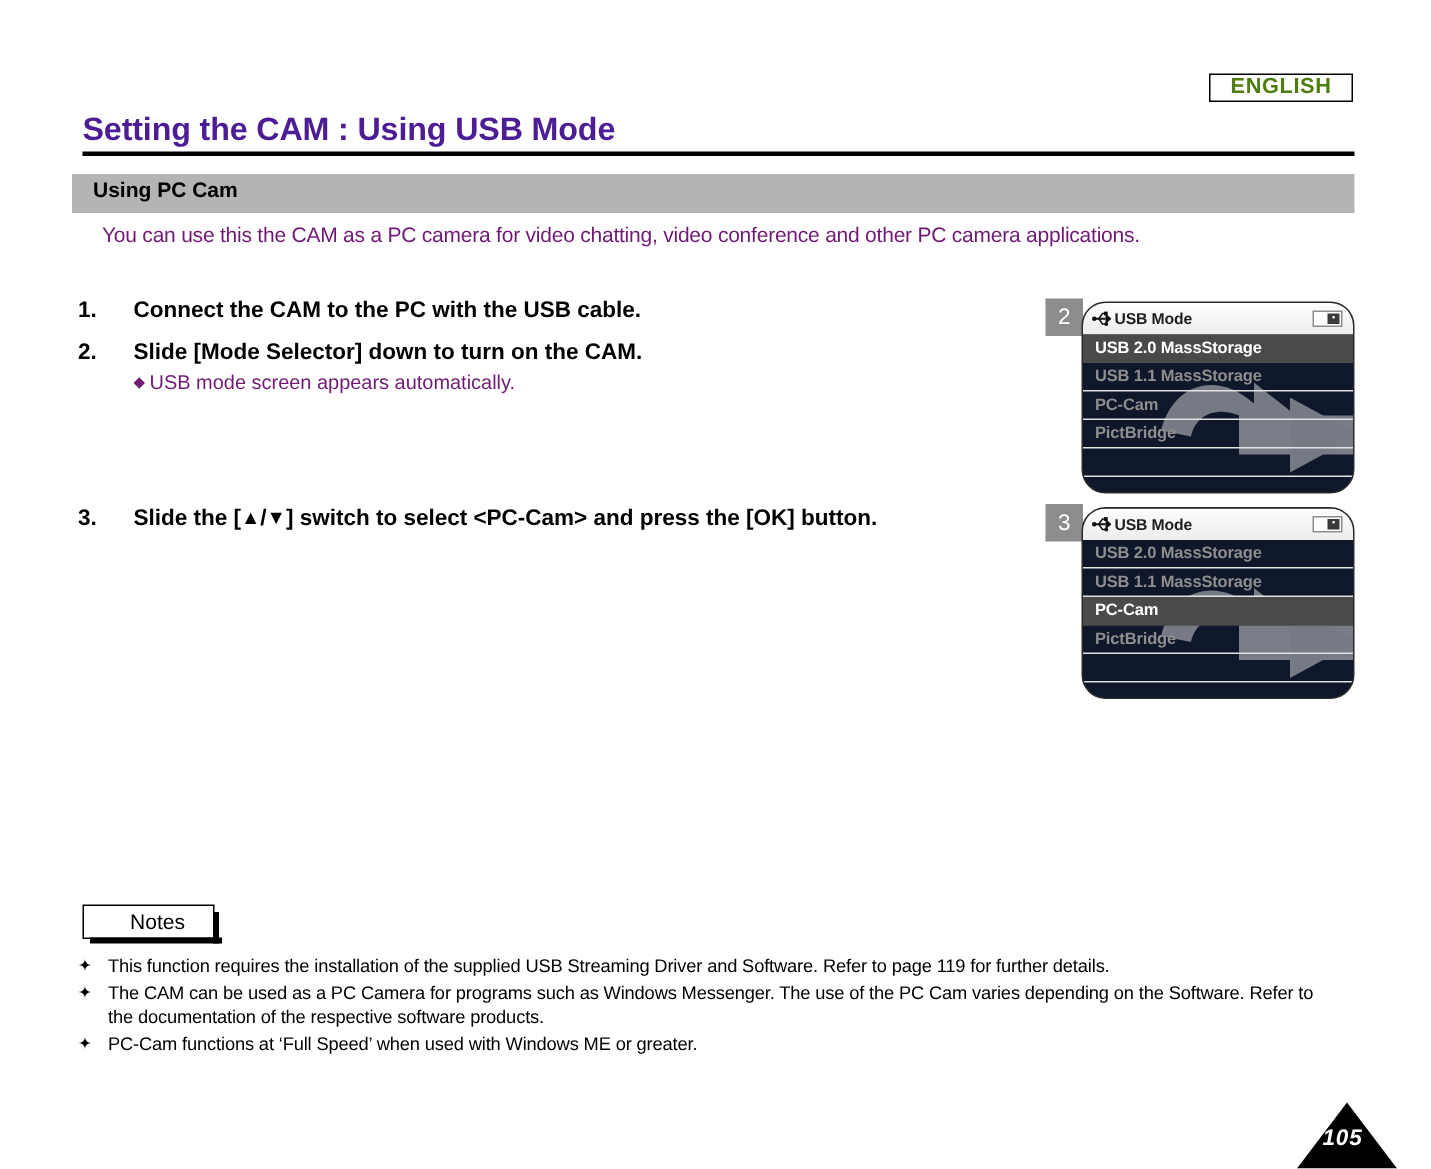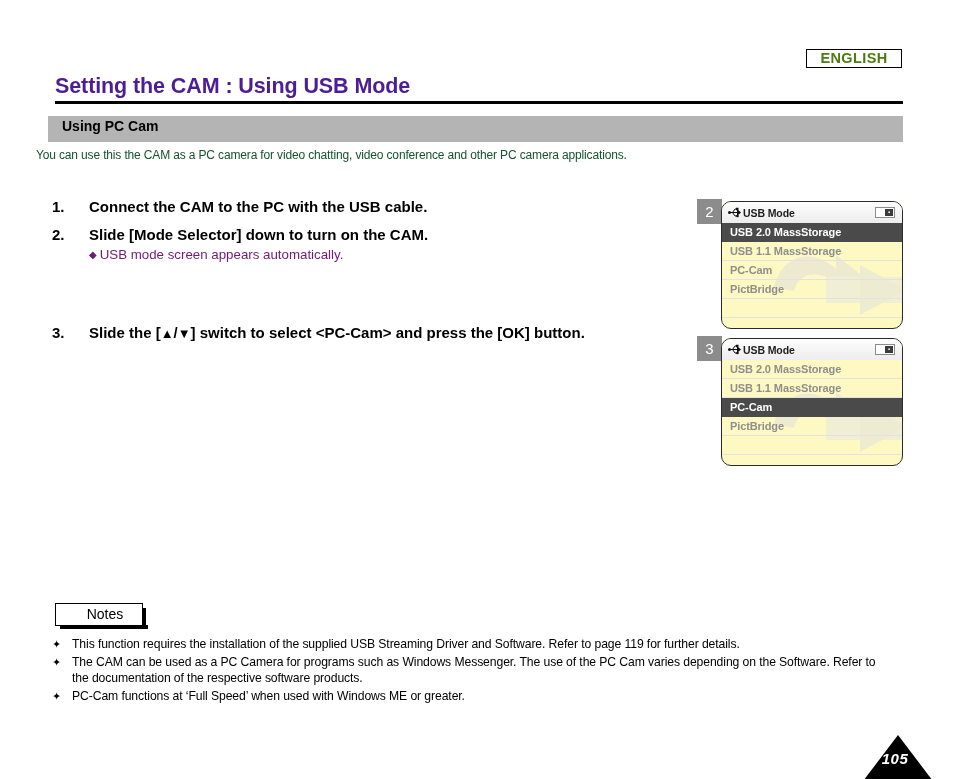--- a/index.html
+++ b/index.html
@@ -67,42 +67,42 @@
     left: 62px;
     font-size: 14px;
     font-weight: bold;
     color: #000;
   }
 
   
   .intro {
     position: absolute;
     top: 148px;
-    left: 36px;
-    font-size: 12px;
-    color: #14532d;
+    left: 68px;
+    font-size: 14px;
+    color: #701a75;
     letter-spacing: -0.15px;
   }
 
   
   .step {
     position: absolute;
     left: 52px;
     font-size: 15px;
     font-weight: bold;
     color: #000;
     white-space: nowrap;
   }
   .step .num {
     display: inline-block;
     width: 37px;
   }
   .step-1 { top: 198px; }
   .step-2 { top: 226px; }
-  .step-3 { top: 324px; }
+  .step-3 { top: 337px; }
 
   .substep {
     position: absolute;
     top: 247px;
     left: 89px;
     font-size: 13.3px;
     color: #701a75;
     white-space: nowrap;
   }
   .substep .diamond {
@@ -135,23 +135,23 @@
     text-align: center;
     line-height: 25px;
   }
 
   .lcd {
     position: absolute;
     top: 2px;
     left: 24px;
     width: 182px;
     height: 128px;
-    background: #fef9c3;
+    background: #0f172a;
     border: 1.5px solid #2b2b2b;
-    border-radius: 10px;
+    border-radius: 16px;
     box-sizing: border-box;
     overflow: hidden;
   }
 
   
   .lcd-watermark {
     position: absolute;
     right: -12px;
     bottom: 8px;
     width: 150px;

